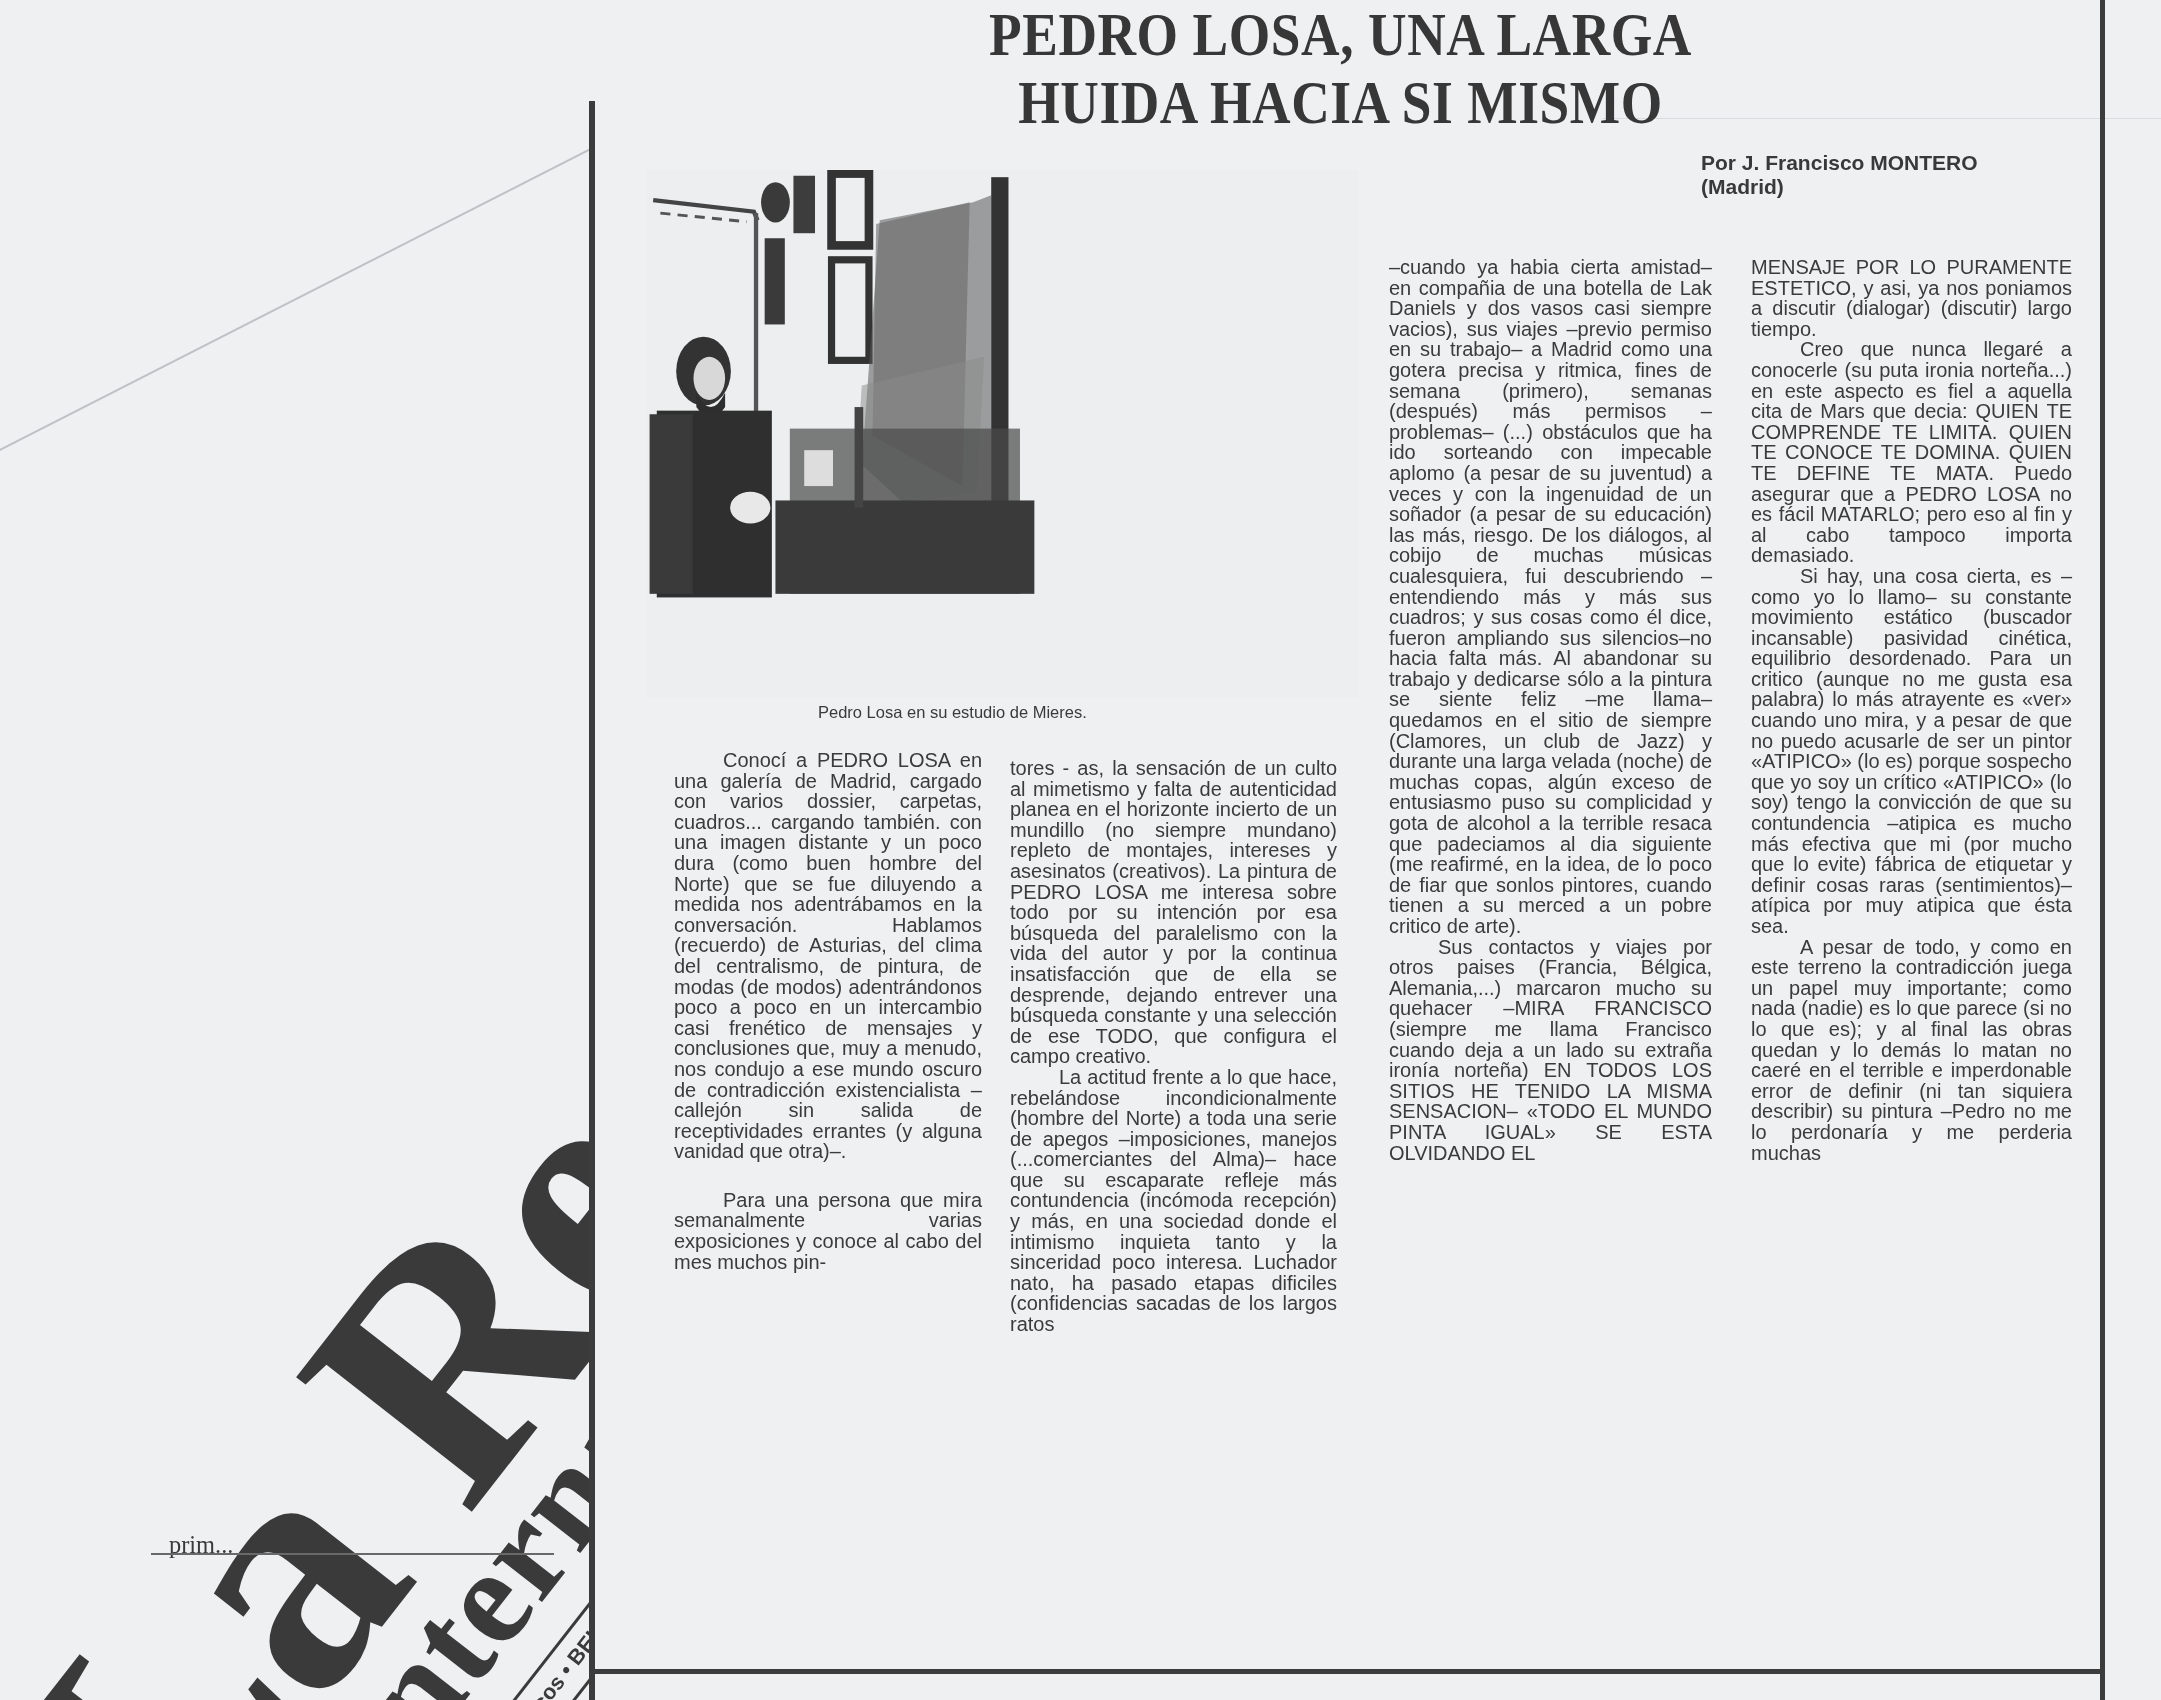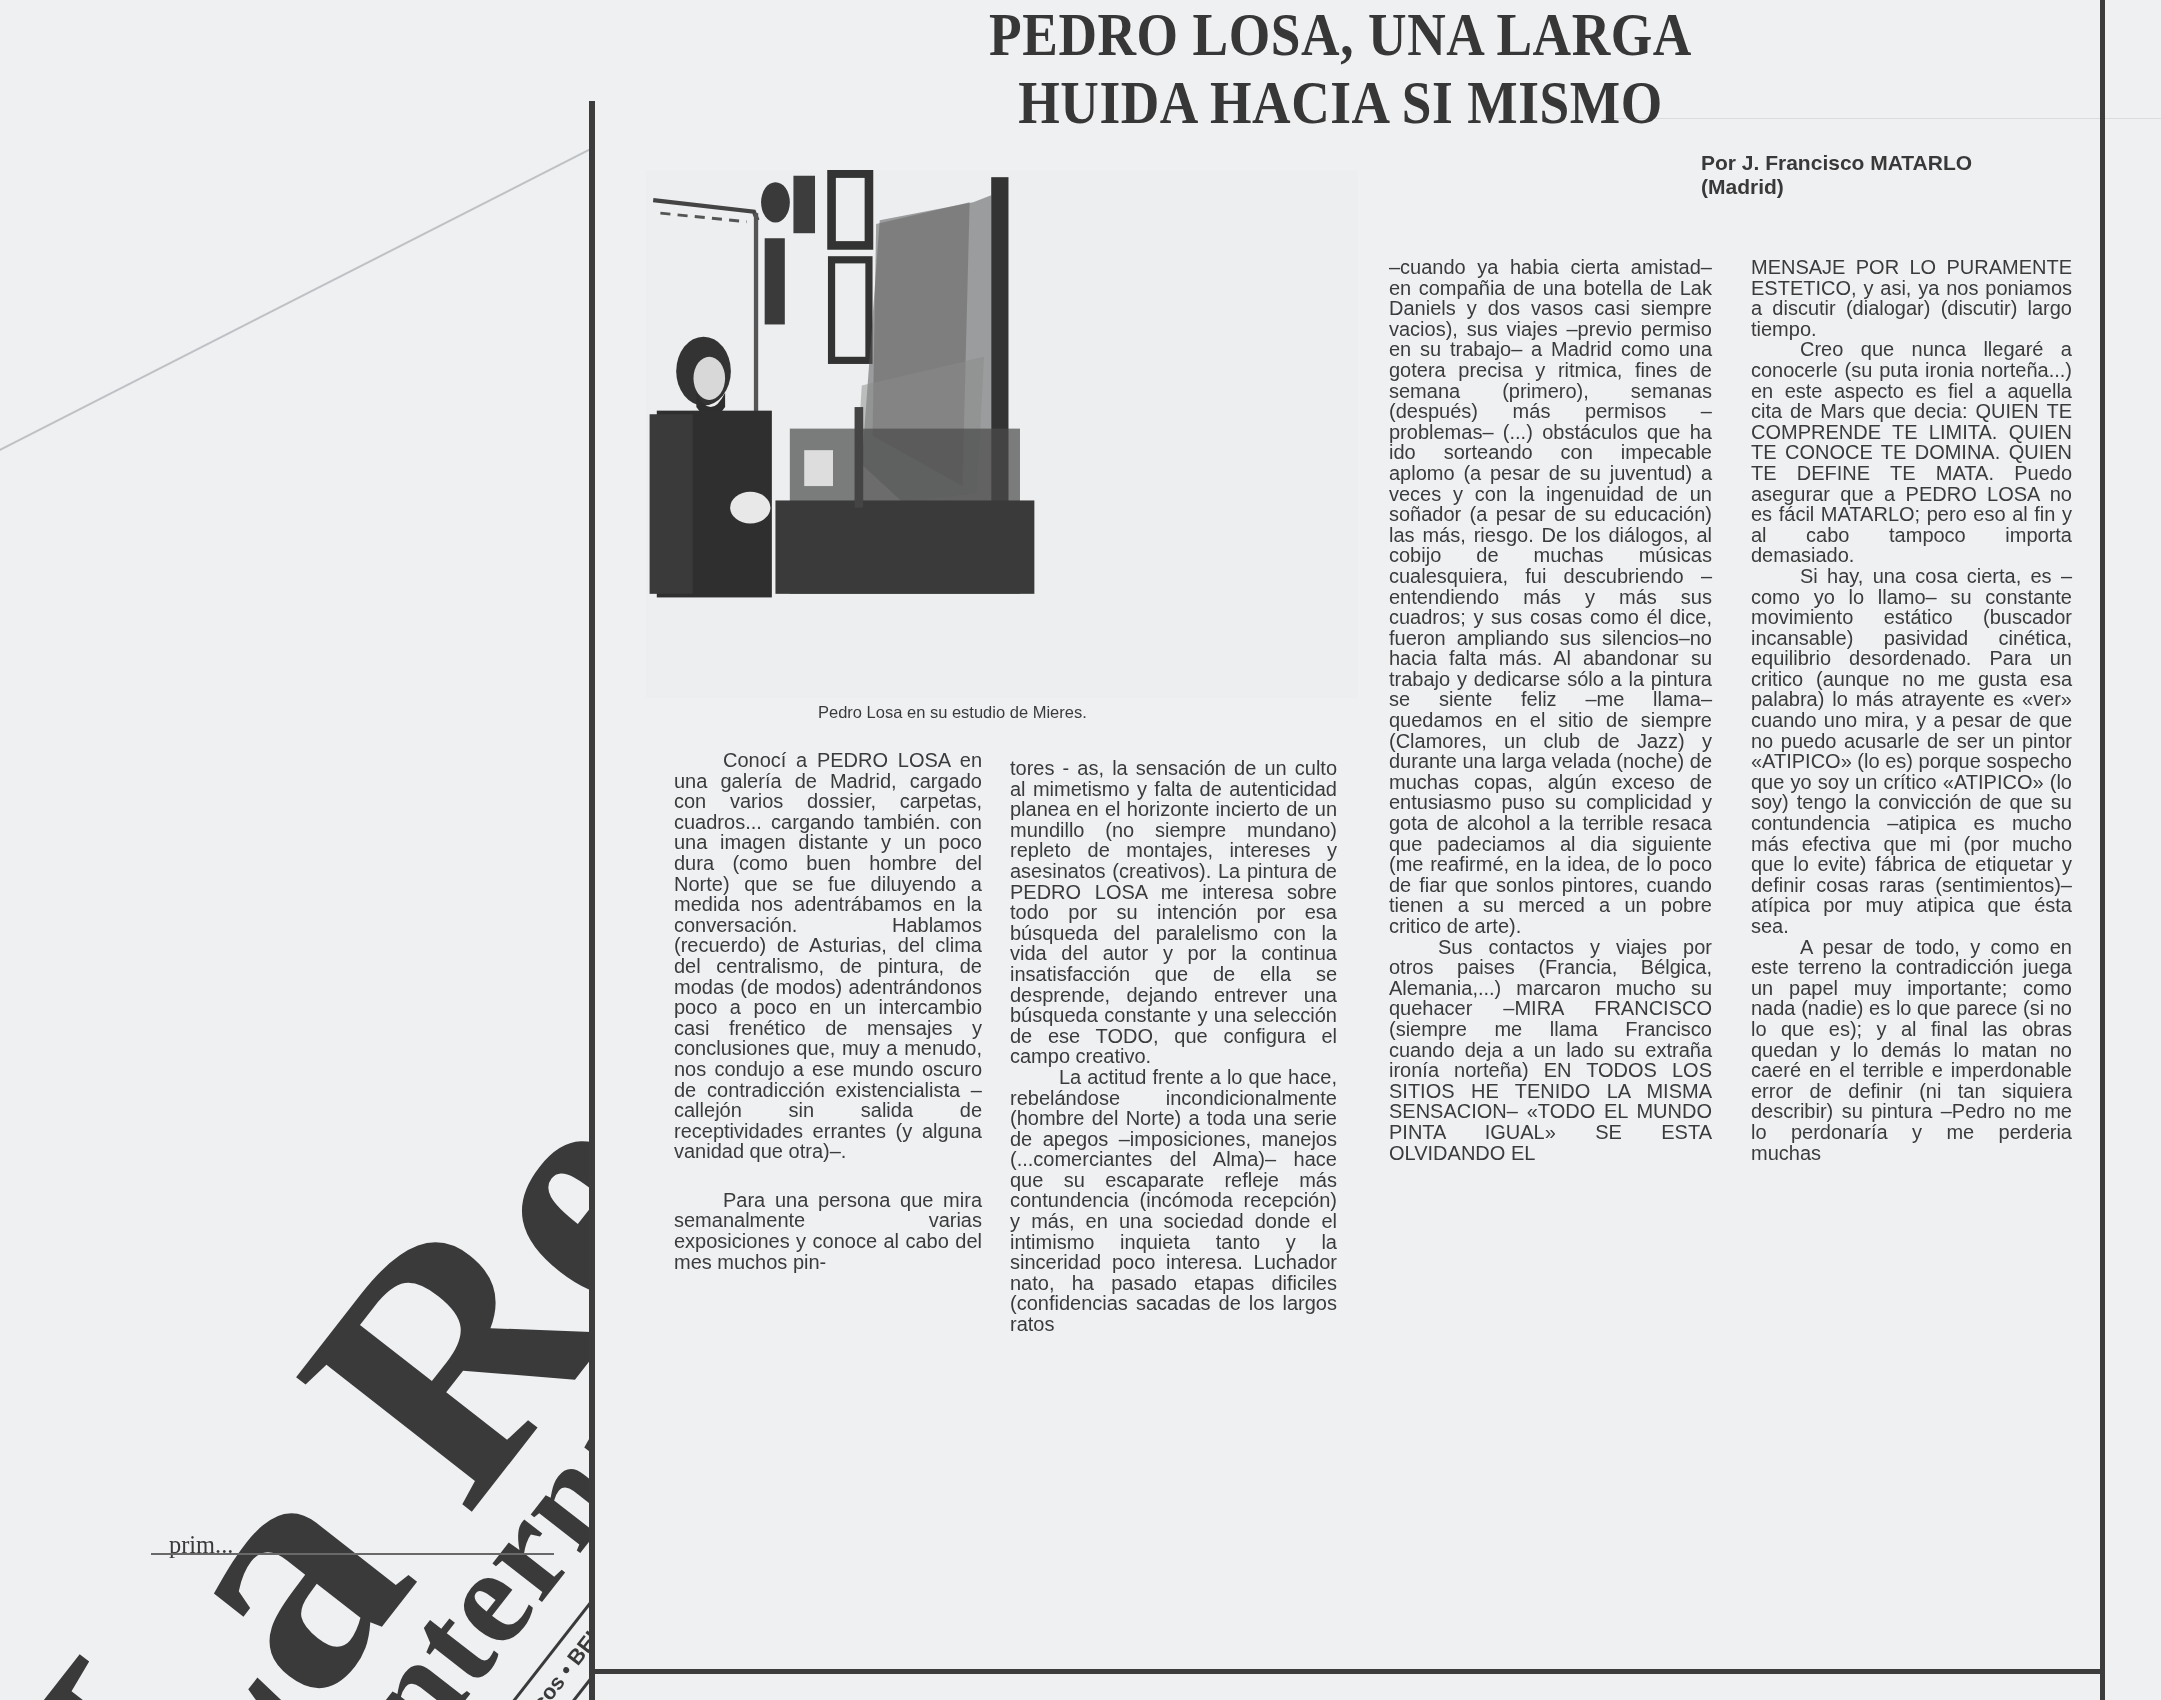--- a/index.html
+++ b/index.html
@@ -108,21 +108,21 @@
   <div class="frame-left"></div>
   <div class="frame-right"></div>
   <div class="frame-bottom"></div>
 
   <div class="headline">
     <div>PEDRO LOSA, UNA LARGA</div>
     <div>HUIDA HACIA SI MISMO</div>
   </div>
 
   <div class="byline">
-    <div>Por J. Francisco MATARLO</div>
+    <div>Por J. Francisco MONTERO</div>
     <div>(Madrid)</div>
   </div>
 
   <div class="photo">
     <svg viewBox="0 0 990 735" preserveAspectRatio="none">
       <rect x="0" y="0" width="990" height="735" fill="#eceeef"></rect>
 
       <polyline points="10,42 150,58 155,70" stroke="#444" stroke-width="6" fill="none"></polyline>
       <line x1="20" y1="60" x2="140" y2="72" stroke="#555" stroke-width="4" stroke-dasharray="14,10"></line>
 

